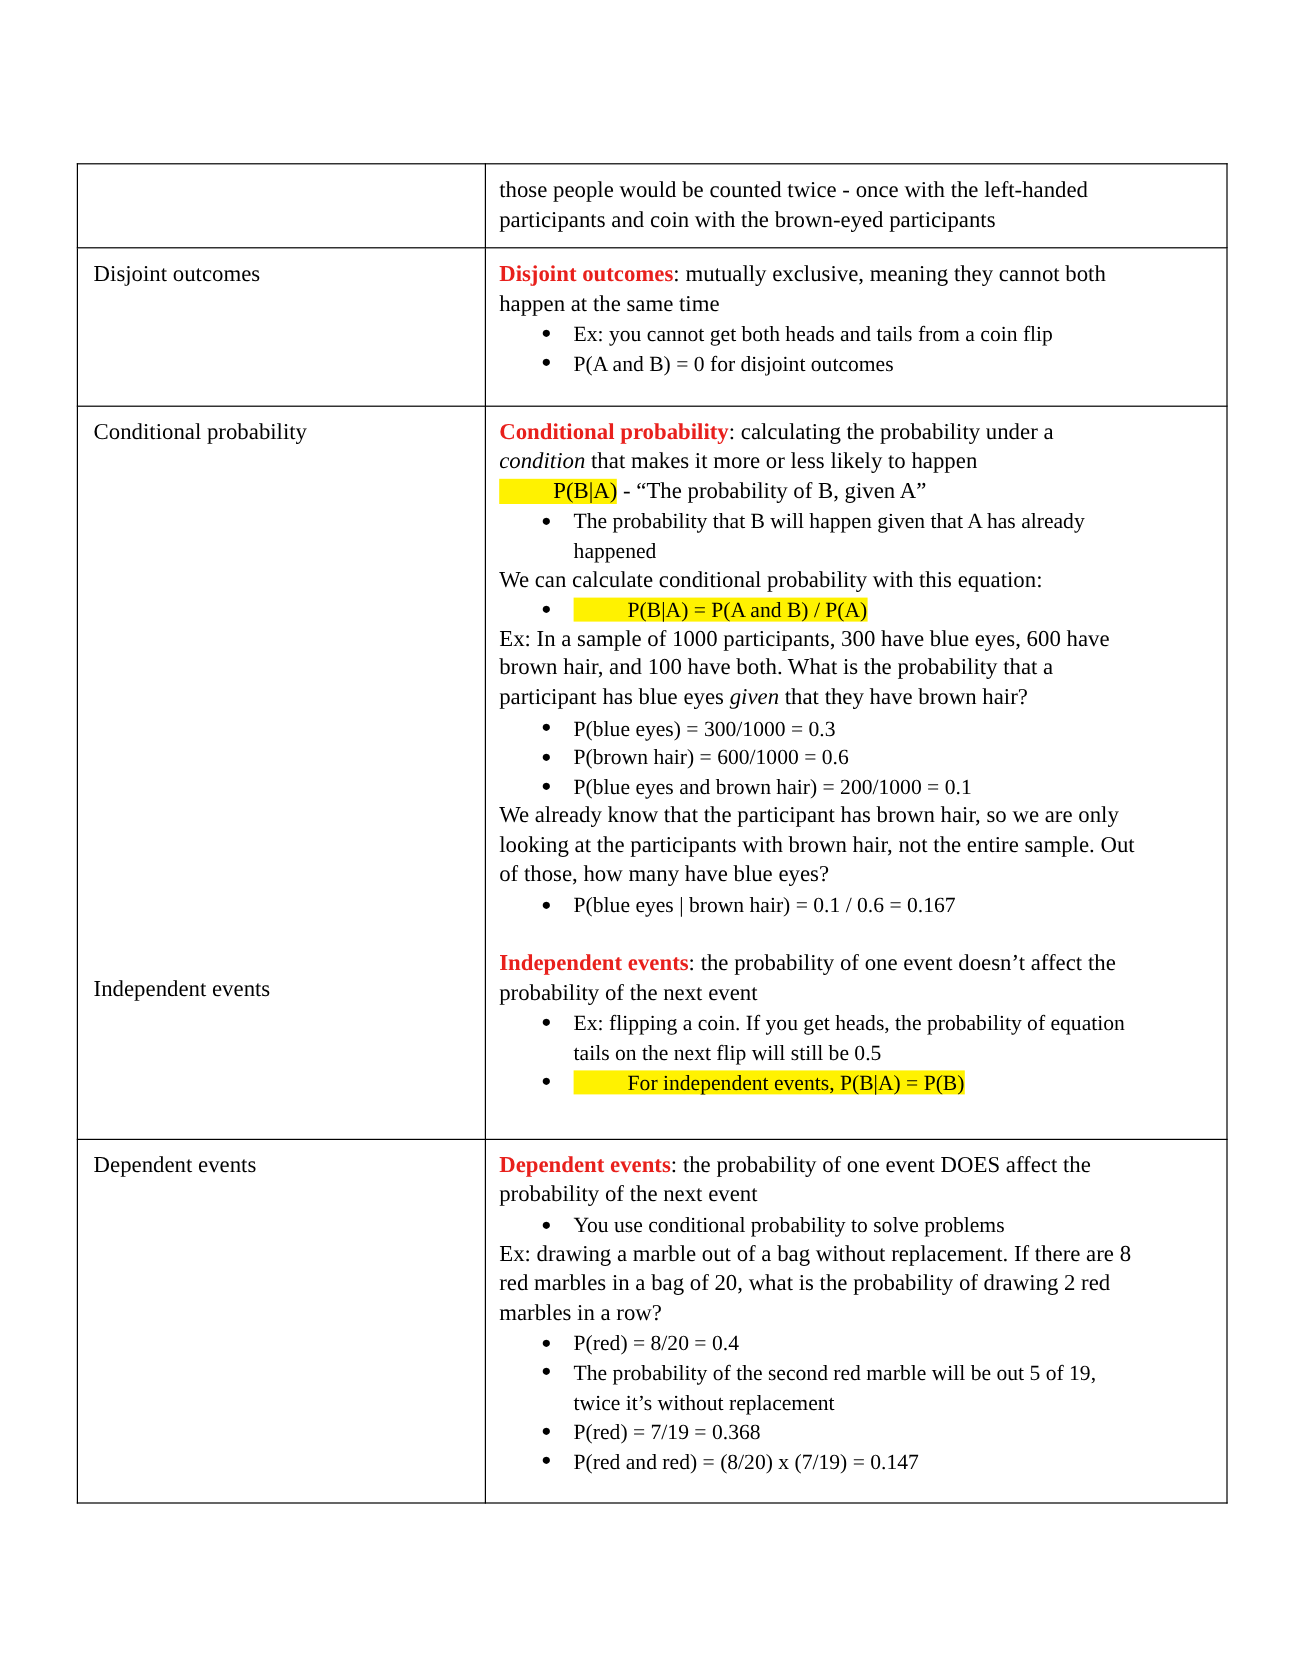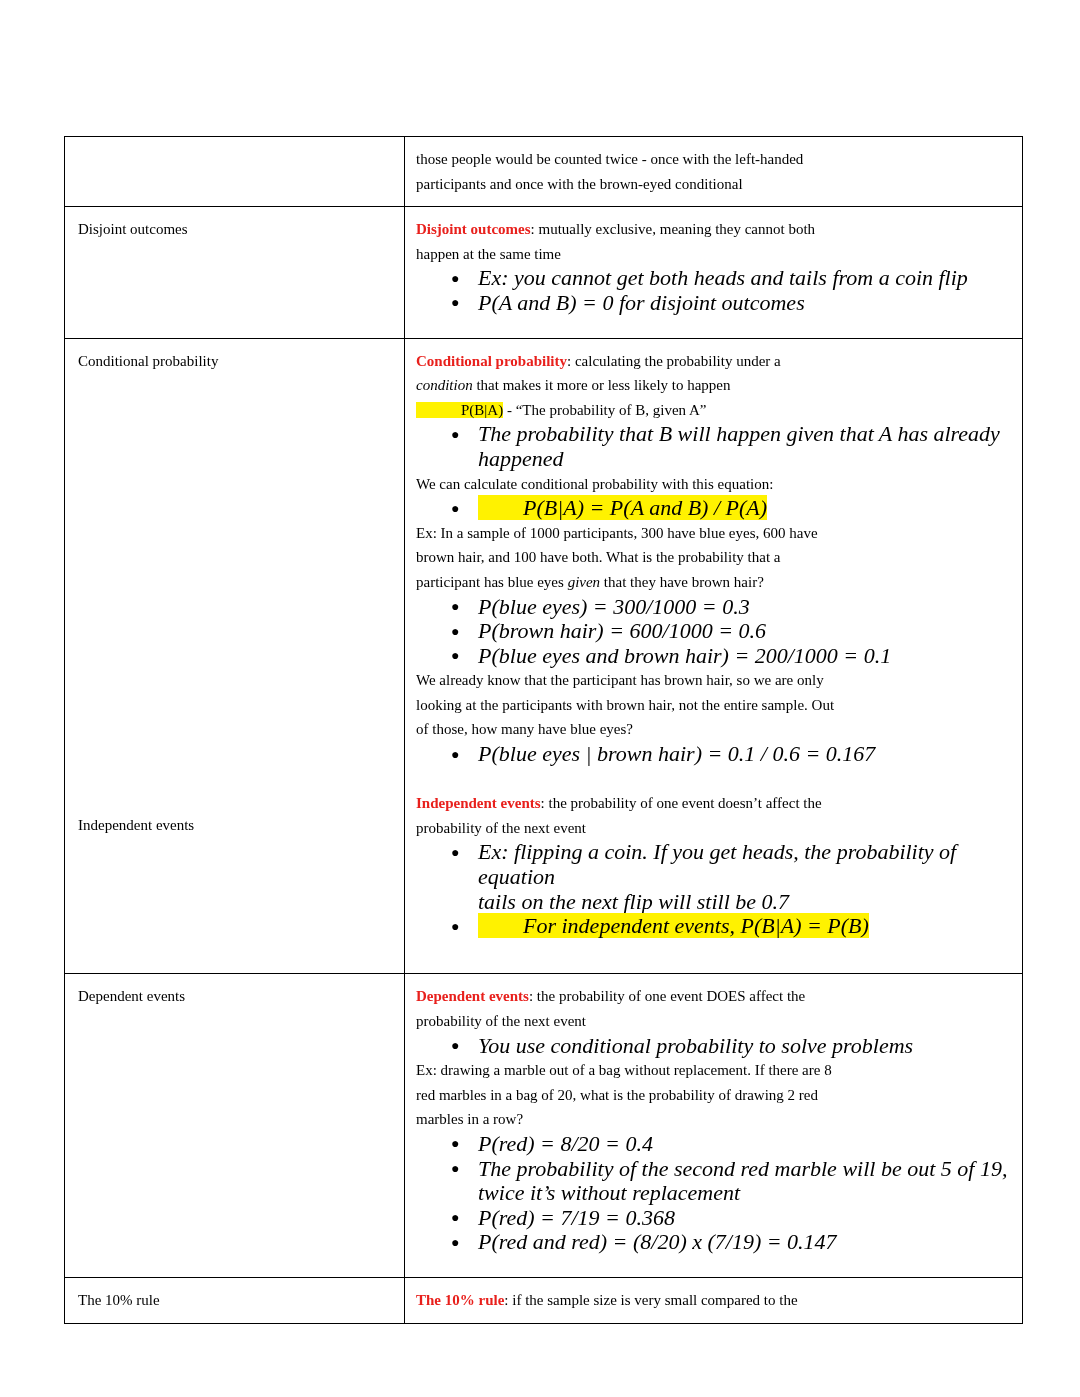--- a/index.html
+++ b/index.html
@@ -43,43 +43,42 @@
     line-height: 24.6px;
   }
   .cell-term .cell-inner {
     padding-left: 13px;
     padding-top: 10px;
   }
 
   
   .ln {
     margin: 0;
-    font-size: 15px;
+    font-size: 19px;
     line-height: 24.6px;
   }
   .blank {
     height: 24.6px;
   }
   .blank-half {
     height: 12px;
   }
 
   
   ul.bul {
     list-style: none;
     margin: 0;
     padding: 0;
   }
   ul.bul > li {
     position: relative;
     margin: 0;
     padding-left: 62px;
-    font-size: 22px;
+    font-size: 18px;
     line-height: 24.6px;
-    font-style: italic;
   }
   ul.bul > li::before {
     content: "\25CF";
     position: absolute;
     left: 35px;
     top: -0.5px;
     font-size: 14px;
     line-height: 25.6px;
   }
 
@@ -118,21 +117,21 @@
 
       <tr>
         <td class="cell-term">
           <div class="cell-inner">
             <div class="ln"></div>
           </div>
         </td>
         <td class="cell-def">
           <div class="cell-inner">
             <p class="ln">those people would be counted twice - once with the left-handed</p>
-            <p class="ln">participants and once with the brown-eyed conditional</p>
+            <p class="ln">participants and coin with the brown-eyed participants</p>
           </div>
         </td>
       </tr>
 
       <tr>
         <td class="cell-term">
           <div class="cell-inner">
             <div class="ln">Disjoint outcomes</div>
           </div>
         </td>
@@ -182,21 +181,21 @@
             <p class="ln">of those, how many have blue eyes?</p>
             <ul class="bul">
               <li>P(blue eyes | brown hair) = 0.1 / 0.6 = 0.167</li>
             </ul>
 
             <div class="blank"></div>
 
             <p class="ln"><span class="red">Independent events</span><span>:</span><span> the probability of one event doesn’t affect the</span></p>
             <p class="ln">probability of the next event</p>
             <ul class="bul">
-              <li><span>Ex: flipping a coin. If you get heads, the probability of equation</span><br><span>tails on the next flip will still be 0.7</span></li>
+              <li><span>Ex: flipping a coin. If you get heads, the probability of equation</span><br><span>tails on the next flip will still be 0.5</span></li>
               <li><span class="hl">For independent events, P(B|A) = P(B)</span></li>
             </ul>
             <div class="blank"></div>
           </div>
         </td>
       </tr>
 
       <tr>
         <td class="cell-term">
           <div class="cell-inner">
@@ -217,29 +216,17 @@
               <li>P(red) = 8/20 = 0.4</li>
               <li><span>The probability of the second red marble will be out 5 of 19,</span><br><span>twice it’s without replacement</span></li>
               <li>P(red) = 7/19 = 0.368</li>
               <li>P(red and red) = (8/20) x (7/19) = 0.147</li>
             </ul>
             <div class="blank-half"></div>
           </div>
         </td>
       </tr>
 
-      <tr>
-        <td class="cell-term">
-          <div class="cell-inner">
-            <div class="ln">The 10% rule</div>
-          </div>
-        </td>
-        <td class="cell-def">
-          <div class="cell-inner">
-            <p class="ln"><span class="red">The 10% rule</span><span>:</span><span> if the sample size is very small compared to the</span></p>
-          </div>
-        </td>
-      </tr>
 
     </tbody>
   </table>
 
 </div>
 
 </body></html>

